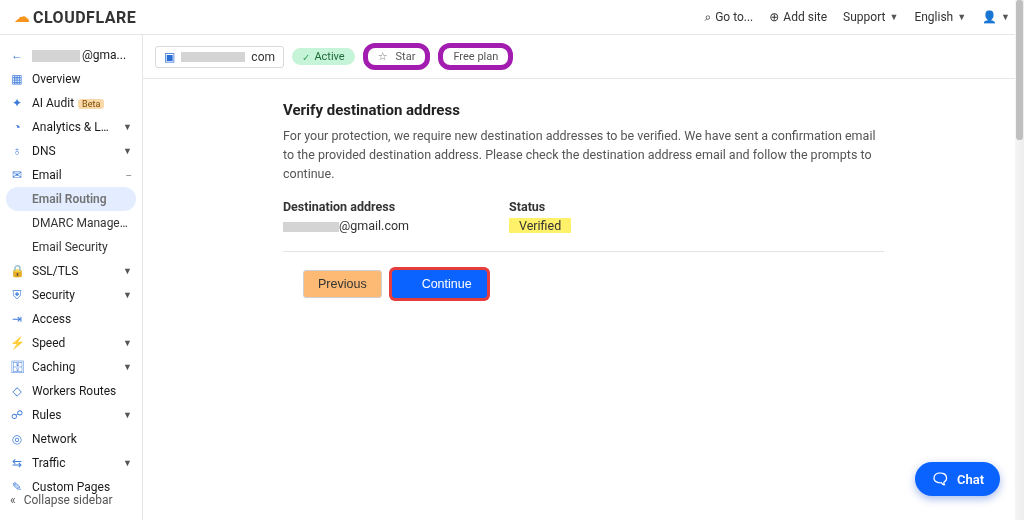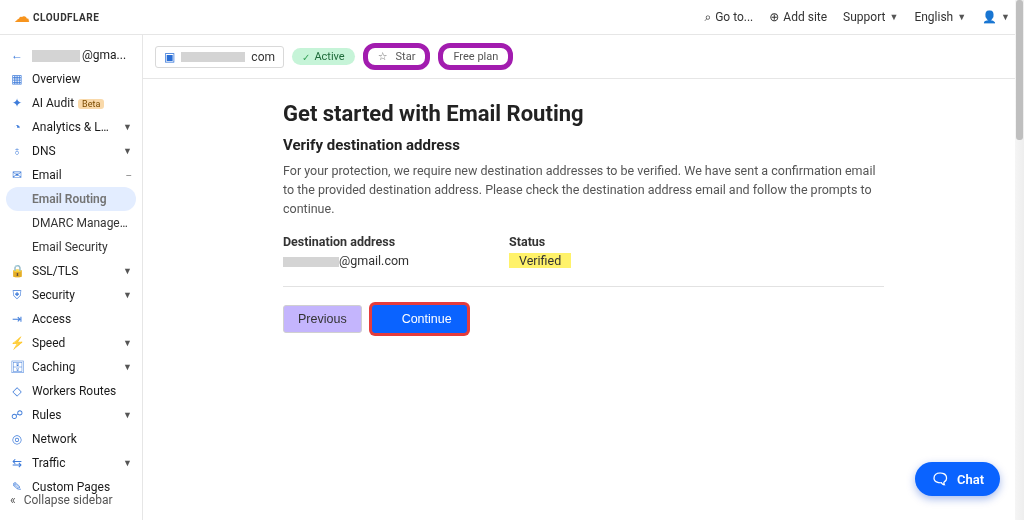--- a/index.html
+++ b/index.html
@@ -22,21 +22,21 @@
     background: #bfbfbf; border-radius: 3px;
   }
 
   
   .topbar {
     display: flex; align-items: center; justify-content: space-between;
     height: 35px; padding: 0 14px; border-bottom: 1px solid #e6e6e6;
   }
   .logo { display: flex; align-items: center; gap: 3px; }
   .logo-cloud { color: #f7941d; font-size: 16px; line-height: 1; }
-  .logo-text { font-weight: 700; font-size: 10px; letter-spacing: 0.5px; }
+  .logo-text { font-weight: 700; font-size: 16px; letter-spacing: 0.5px; }
   .top-actions { display: flex; align-items: center; gap: 16px; font-size: 12px; color: #333; }
   .top-item { display: flex; align-items: center; gap: 4px; cursor: pointer; }
   .top-caret { font-size: 9px; color: #555; }
 
   
   .main-wrap { display: flex; height: calc(100% - 35px); }
   .sidebar {
     width: 143px; border-right: 1px solid #e6e6e6;
     display: flex; flex-direction: column; gap: 0; padding-top: 8px;
     font-size: 12px;
@@ -108,21 +108,21 @@
   .hl-yellow { background: #fff26a; padding: 0 10px; }
 
   .divider { border-top: 1px solid #e2e2e2; margin: 10px 0 18px; }
 
   .actions-row { display: flex; align-items: center; justify-content: space-between; }
   .actions-left { display: flex; gap: 10px; }
   .btn {
     font-size: 12.5px; padding: 6px 14px; border-radius: 3px; border: 1px solid transparent;
     cursor: pointer; display: inline-flex; align-items: center;
   }
-  .btn-secondary { background: #c4b5fd; color: #333; border-color: #d0d0d0; }
+  .btn-secondary { background: #fdba74; color: #333; border-color: #d0d0d0; margin-left: 20px; }
   .btn-primary { background: #0a63ff; color: #fff; border-color: #0a63ff; }
   .btn-primary.highlighted { box-shadow: 0 0 0 3px #e53c3c; padding-left: 29px; }
   .btn-outline-blue { background: #fff; color: #0a63ff; border: 1px solid #0a63ff; }
 
   .chat-fab {
     position: absolute; right: 24px; bottom: 24px;
     background: #0a63ff; color: #fff; border-radius: 22px;
     padding: 8px 16px; display: flex; align-items: center; gap: 7px;
     font-weight: 600; font-size: 13px; cursor: pointer;
     box-shadow: 0 3px 8px rgba(0,60,200,.35);
@@ -266,21 +266,20 @@
         </span>
       <span class="pill pill-outline pill-star">
           <span>Star</span>
         </span>
       <span class="pill pill-outline">
           <span>Free plan</span>
         </span>
     </div>
 
     <div class="page-body">
-      <h1 class="page-title">Get started with Email Routing</h1>
 
       <h2 class="section-title">Verify destination address</h2>
       <p class="section-desc">For your protection, we require new destination addresses to be verified. We have sent a confirmation email to the provided destination address. Please check the destination address email and follow the prompts to continue.</p>
 
       <div class="dest-row">
         <div class="dest-col">
           <div class="dest-label">Destination address</div>
           <div class="dest-val"><span class="masked"></span><span>@gmail.com</span></div>
         </div>
         <div class="dest-col">

